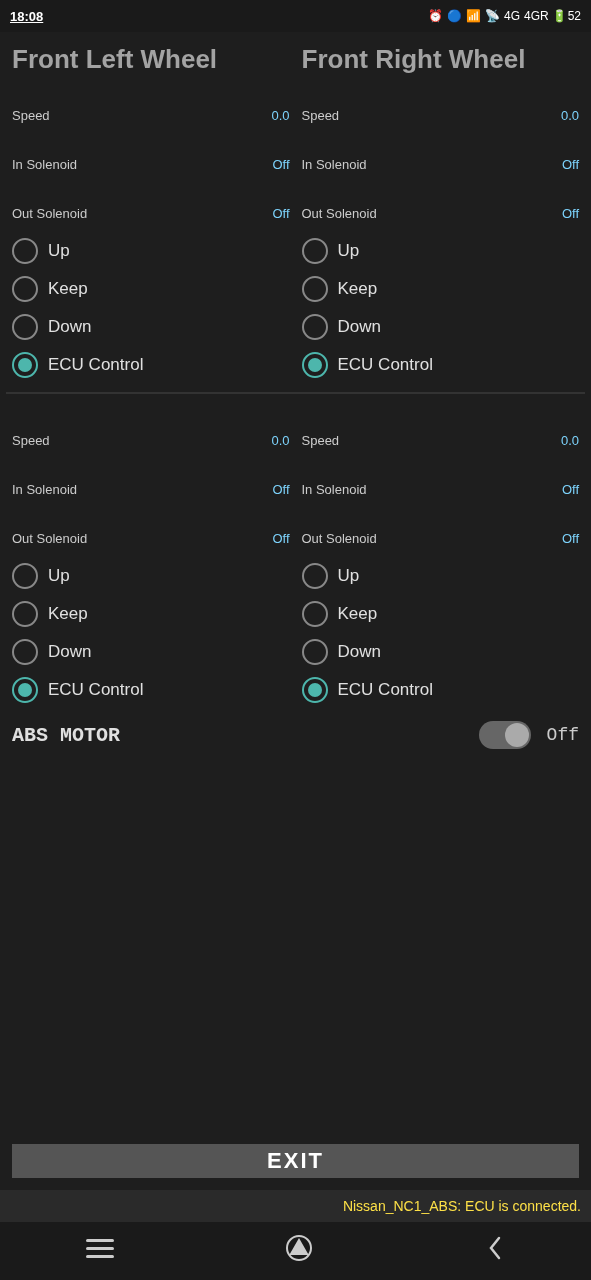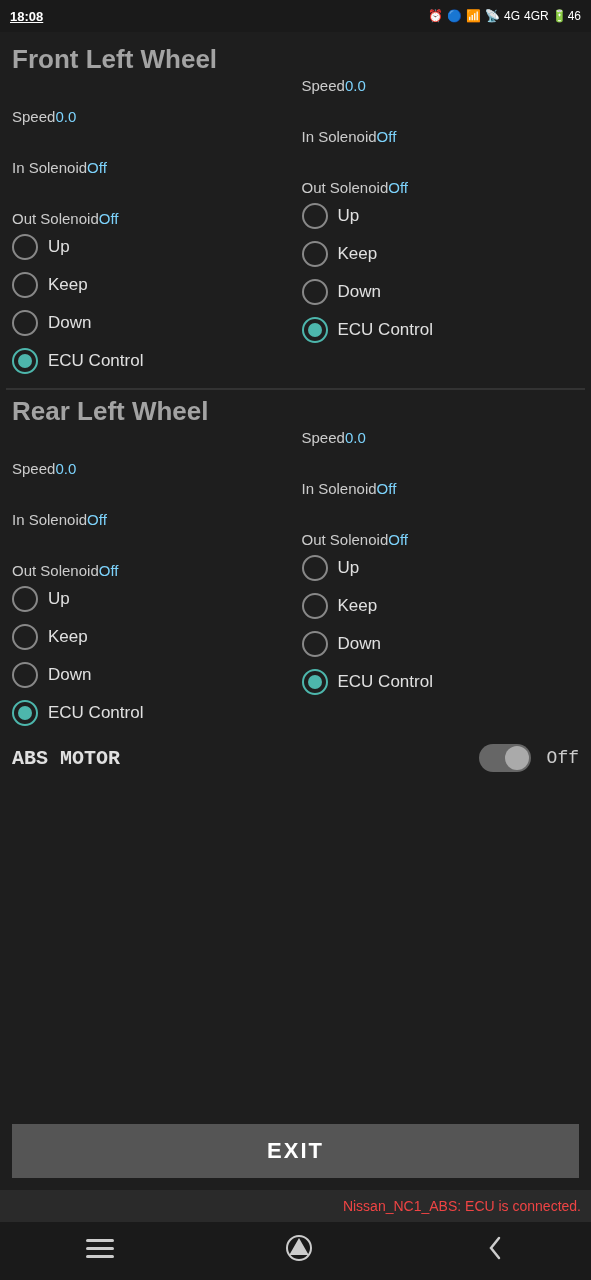--- a/index.html
+++ b/index.html
@@ -46,31 +46,32 @@
     .wheel-title {
       font-size: 26px;
       font-weight: bold;
       color: #a3a3a3;
       margin-bottom: 4px;
       line-height: 1.2;
     }
 
     .wheel-info-row {
       display: flex;
-      font-size: 15px;
+      justify-content: space-between;
+      font-size: 13px;
       color: #cccccc;
       padding: 1px 0;
       margin-top: 32px;
     }
 
     .wheel-info-label { }
     .wheel-info-value { color: #7dd3fc; }
 
     .radio-group {
-      margin-top: 2px;
+      margin-top: 12px;
       display: flex;
       flex-direction: column;
       gap: 4px;
     }
 
     .radio-option {
       display: flex;
       align-items: center;
       gap: 10px;
       padding: 4px 0;
@@ -151,31 +152,31 @@
       padding: 6px 6px 4px 6px;
     }
 
     .exit-button {
       width: 100%;
       background: #555;
       color: #fff;
       font-size: 22px;
       font-weight: bold;
       border: none;
-      padding: 14px;
+      padding: 4px;
       text-align: center;
       cursor: pointer;
       letter-spacing: 2px;
     }
 
     .ecu-status-bar {
       background: #2a2a2a;
       padding: 8px 10px;
       font-size: 14px;
-      color: #ef4444;
+      color: #fde047;
       text-align: right;
     }
 
     .nav-bar {
       background: #1a1a1a;
       height: 58px;
       display: flex;
       align-items: center;
       justify-content: space-around;
     }
@@ -198,21 +199,21 @@
 
 <div class="status-bar">
   <span class="status-bar-left">18:08</span>
   <span class="status-bar-right">
     <span>⏰</span>
     <span>🔵</span>
     <span>📶</span>
     <span>📡</span>
     <span>4G</span>
     <span>4GR</span>
-    <span>🔋46</span>
+    <span>🔋52</span>
   </span>
 </div>
 
 <div class="main-content">
 
   <div class="wheels-grid">
 
     <div class="wheel-section">
       <div class="wheel-title">Front Left Wheel</div>
       <div class="wheel-info-row">
@@ -241,20 +242,21 @@
           <span class="radio-label">Down</span>
         </div>
         <div class="radio-option">
           <div class="radio-circle selected"></div>
           <span class="radio-label">ECU Control</span>
         </div>
       </div>
     </div>
 
     <div class="wheel-section">
+      <div class="wheel-title">Front Right Wheel</div>
       <div class="wheel-info-row">
         <span class="wheel-info-label">Speed</span>
         <span class="wheel-info-value">0.0</span>
       </div>
       <div class="wheel-info-row">
         <span class="wheel-info-label">In Solenoid</span>
         <span class="wheel-info-value">Off</span>
       </div>
       <div class="wheel-info-row">
         <span class="wheel-info-label">Out Solenoid</span>
@@ -279,21 +281,20 @@
         </div>
       </div>
     </div>
   </div>
 
   <div class="section-divider"></div>
 
   <div class="wheels-grid">
 
     <div class="wheel-section">
-      <div class="wheel-title">Rear Left Wheel</div>
       <div class="wheel-info-row">
         <span class="wheel-info-label">Speed</span>
         <span class="wheel-info-value">0.0</span>
       </div>
       <div class="wheel-info-row">
         <span class="wheel-info-label">In Solenoid</span>
         <span class="wheel-info-value">Off</span>
       </div>
       <div class="wheel-info-row">
         <span class="wheel-info-label">Out Solenoid</span>

